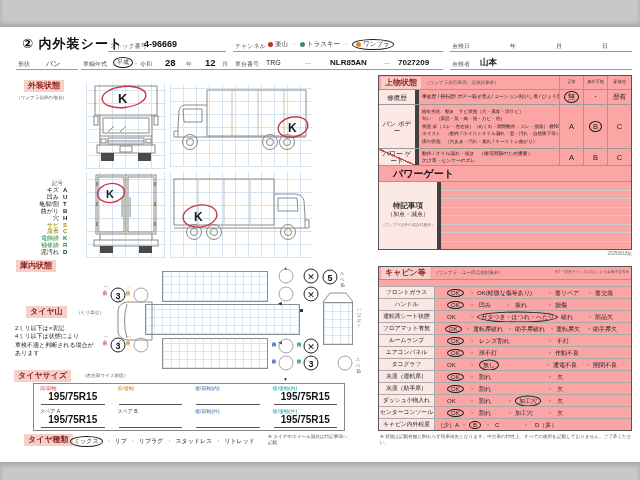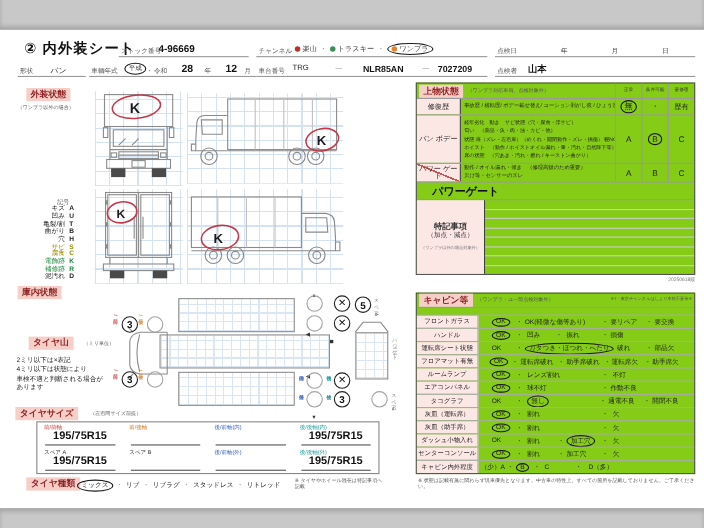--- a/index.html
+++ b/index.html
@@ -19,24 +19,24 @@
 .chopt{display:inline-flex;align-items:center;gap:2px;font-size:6.5px;color:#333;}
 .chicon{display:inline-block;width:5px;height:5px;border-radius:50%;}
 .chsep{font-size:6px;color:#777;margin:0 3px;}
 
 .leg-row{display:flex;width:46px;line-height:6.9px;font-size:6px;}
 .leg-name{flex:1;text-align:right;}
 .leg-code{width:9px;text-align:left;margin-left:4px;font-weight:bold;}
 
 .view{position:absolute;background-image:repeating-linear-gradient(0deg,#d4e2f2 0,#d4e2f2 1px,transparent 1px,transparent 13px),repeating-linear-gradient(90deg,#d4e2f2 0,#d4e2f2 1px,transparent 1px,transparent 13px);}
 
-.tbl{position:absolute;border:1px solid #555;background:#84cc16;display:flex;flex-direction:column;}
+.tbl{position:absolute;border:1px solid #555;background:#fca5a5;display:flex;flex-direction:column;}
 .trow{display:flex;border-top:1px solid #9a9a9a;position:relative;}
 .trow:first-child{border-top:none;}
-.namecell{background:#fbe7e4;border-right:1px solid #404040;display:flex;align-items:center;justify-content:center;text-align:center;font-size:6.5px;line-height:7px;padding:1px;}
+.namecell{background:#fbe7e4;border-right:4px solid #404040;display:flex;align-items:center;justify-content:center;text-align:center;font-size:6.5px;line-height:7px;padding:1px;}
 .gcell{width:24px;border-left:1px solid #9a9a9a;display:flex;align-items:center;justify-content:center;font-size:7.5px;text-align:center;}
 .ghead{font-size:4.2px;line-height:4.8px;color:#333;padding:0 1px;}
 .desc{flex:1;display:flex;flex-direction:column;justify-content:center;padding:1px 3px;overflow:hidden;}
 .tline{font-size:4.6px;line-height:7.4px;color:#222;white-space:nowrap;}
 .struck{background-image:linear-gradient(to top right,transparent 47%,rgba(190,60,60,.85) 47%,rgba(190,60,60,.85) 52%,transparent 52%);}
 .sline{flex:1;border-bottom:1px solid #ccc;}
 .sline:last-child{border-bottom:none;}
 
 .cab-row{display:flex;border-top:1px solid #aaa;height:12px;position:relative;}
 .cab-name{width:56px;background:#fbe7e4;border-right:1px solid #aaa;display:flex;align-items:center;justify-content:center;font-size:5.8px;white-space:nowrap;overflow:hidden;}

